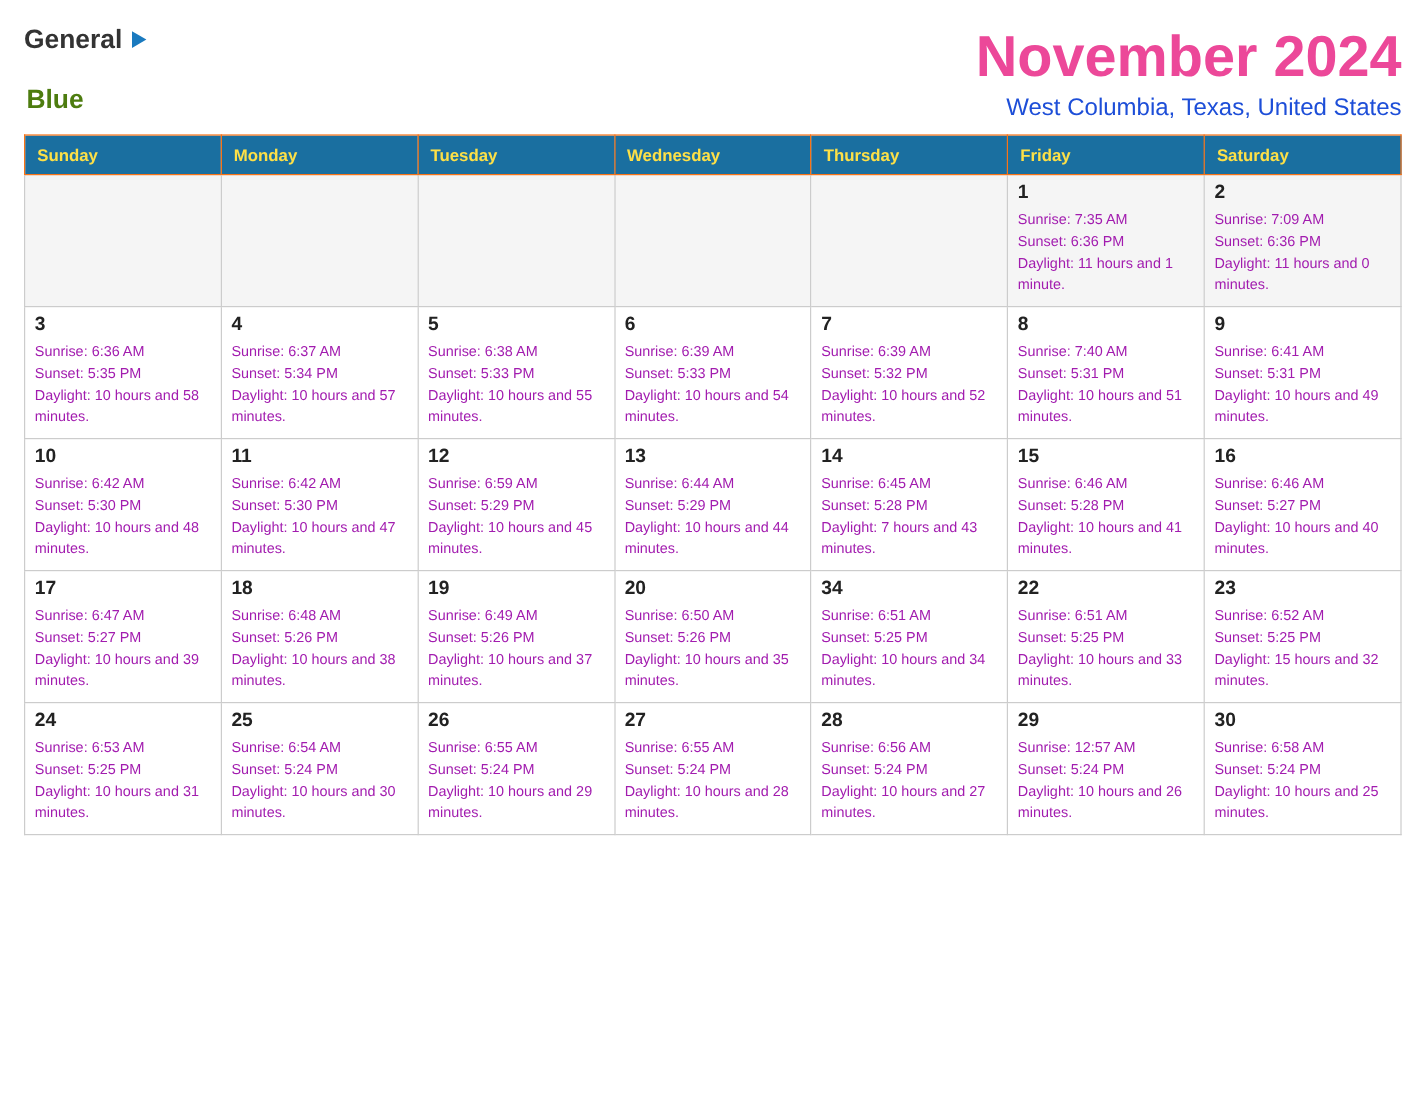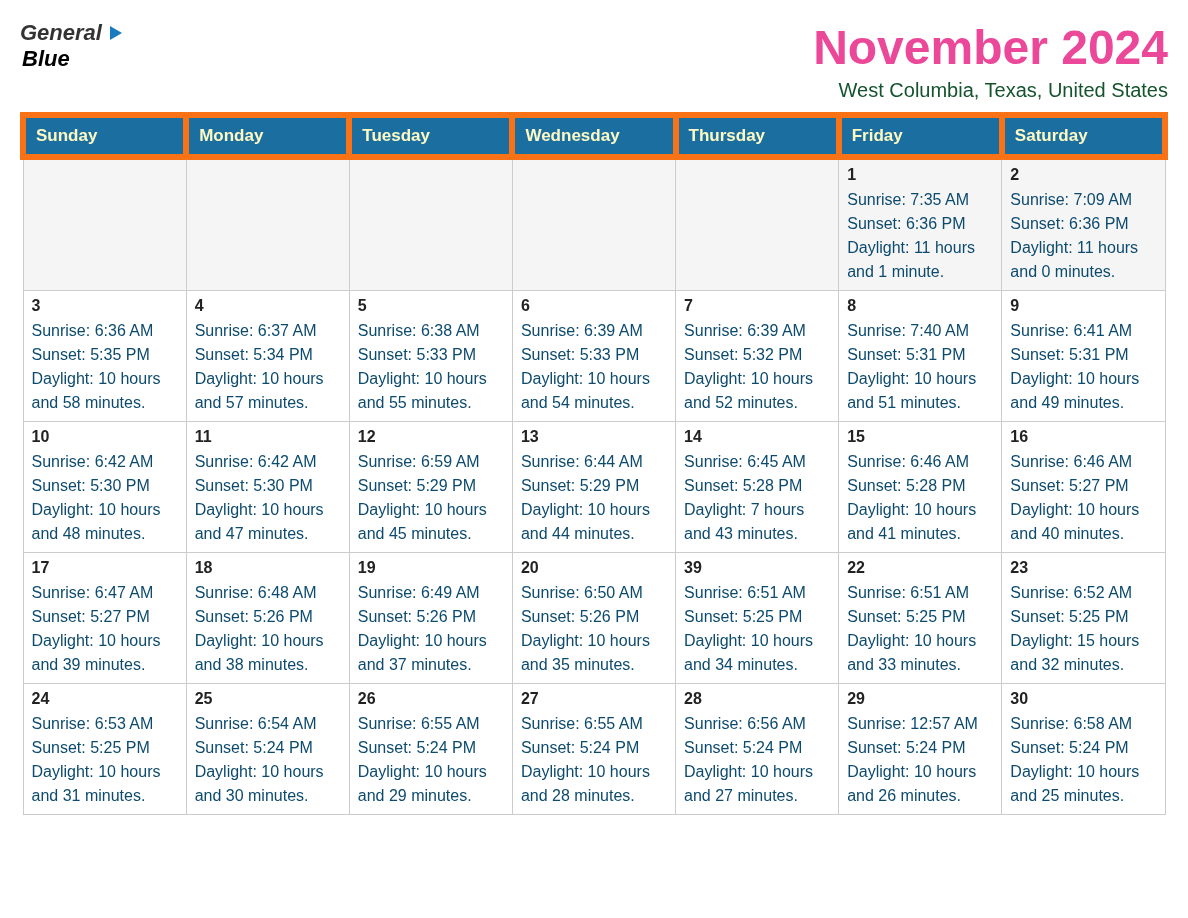--- a/index.html
+++ b/index.html
@@ -17,54 +17,54 @@
       margin-bottom: 10px;
     }
     .logo-text-general {
       font-size: 22px;
       font-weight: bold;
       color: #333;
     }
     .logo-text-blue {
       font-size: 22px;
       font-weight: bold;
-      color: #000000;
+      color: #4d7c0f;
+      margin-top: 24px;
     }
     .logo-container {
       flex-direction: column;
-      font-style: italic;
     }
     .logo-line1 { display: flex; align-items: center; }
     .logo-line2 { display: flex; align-items: center; padding-left: 2px; }
     .title-block {
       text-align: right;
     }
     .calendar-title {
       font-size: 48px;
       font-weight: bold;
       color: #ec4899;
     }
     .calendar-subtitle {
       font-size: 20px;
-      color: #14532d;
+      color: #1d4ed8;
       margin-top: 4px;
       text-align: right;
     }
     .calendar {
       width: 100%;
       border-collapse: collapse;
       margin-top: 10px;
     }
     .calendar th {
       background-color: #1a6fa0;
-      color: #fef9c3;
-      font-size: 17px;
+      color: #fde047;
+      font-size: 14px;
       font-weight: bold;
       padding: 8px 10px;
-      border: 6px solid #f97316;
+      border: 1px solid #f97316;
       text-align: left;
     }
     .calendar td {
       border: 1px solid #ccc;
       vertical-align: top;
       padding: 6px 8px;
       width: calc(100% / 7);
       min-height: 110px;
       font-size: 12.5px;
       color: #222;
@@ -73,22 +73,22 @@
     .calendar tr:first-child td {
       background: #f5f5f5;
     }
     .day-number {
       font-size: 16px;
       font-weight: bold;
       margin-bottom: 4px;
       color: #222;
     }
     .day-info {
-      font-size: 16px;
-      color: #0c4a6e;
+      font-size: 12px;
+      color: #a21caf;
       line-height: 1.5;
     }
     .empty-cell {
       background: #f9f9f9;
     }
     .calendar tbody tr td {
       height: 110px;
     }
   </style>
 </head>
@@ -211,21 +211,21 @@
         </td>
         <td>
           <div class="day-number">19</div>
           <div class="day-info"><span>Sunrise: 6:49 AM</span><br><span>Sunset: 5:26 PM</span><br><span>Daylight: 10 hours and 37 minutes.</span></div>
         </td>
         <td>
           <div class="day-number">20</div>
           <div class="day-info"><span>Sunrise: 6:50 AM</span><br><span>Sunset: 5:26 PM</span><br><span>Daylight: 10 hours and 35 minutes.</span></div>
         </td>
         <td>
-          <div class="day-number">39</div>
+          <div class="day-number">34</div>
           <div class="day-info"><span>Sunrise: 6:51 AM</span><br><span>Sunset: 5:25 PM</span><br><span>Daylight: 10 hours and 34 minutes.</span></div>
         </td>
         <td>
           <div class="day-number">22</div>
           <div class="day-info"><span>Sunrise: 6:51 AM</span><br><span>Sunset: 5:25 PM</span><br><span>Daylight: 10 hours and 33 minutes.</span></div>
         </td>
         <td>
           <div class="day-number">23</div>
           <div class="day-info"><span>Sunrise: 6:52 AM</span><br><span>Sunset: 5:25 PM</span><br><span>Daylight: 15 hours and 32 minutes.</span></div>
         </td>

